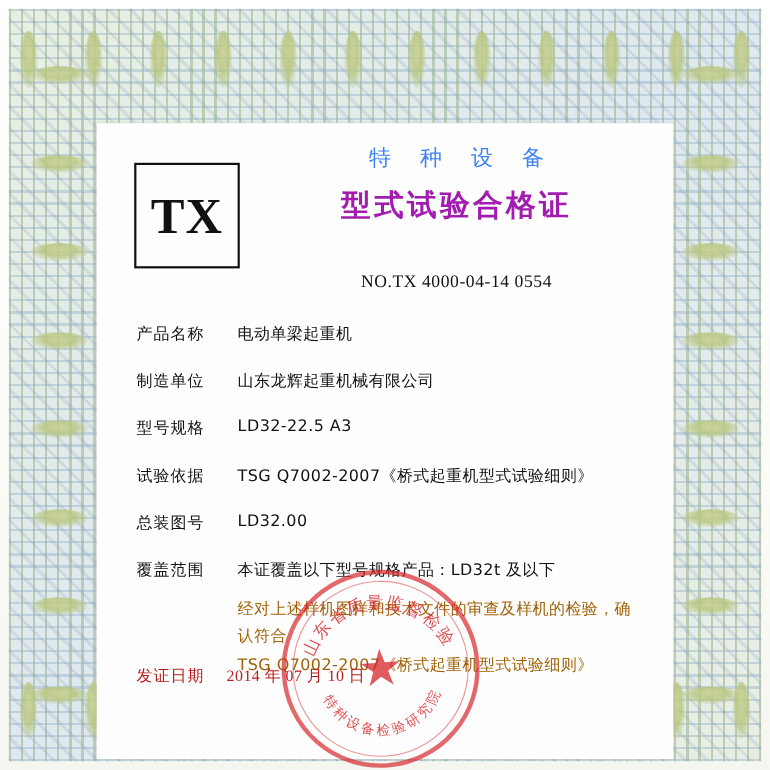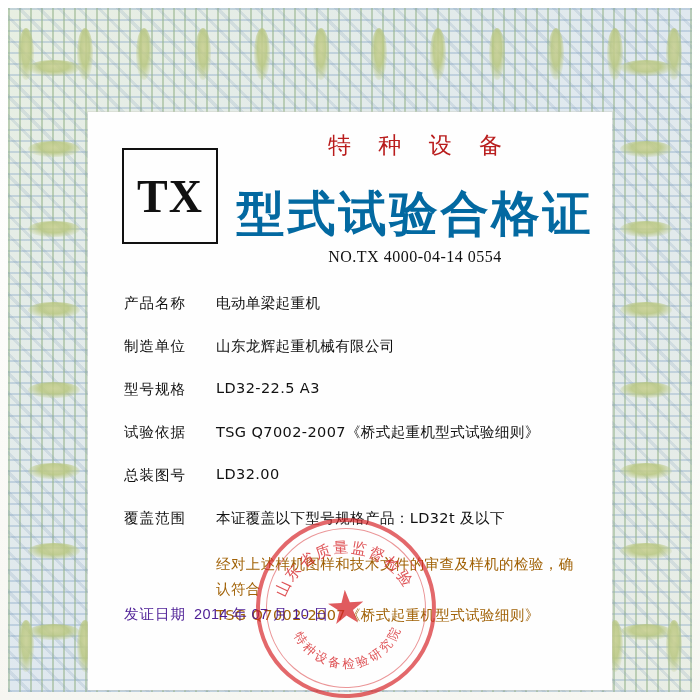--- a/index.html
+++ b/index.html
@@ -129,32 +129,32 @@
   }
   .title-block {
     position: absolute;
     left: 140px;
     right: 10px;
     top: 18px;
     text-align: center;
   }
   .title-small {
     font-family: "DejaVu Sans", sans-serif;
-    font-size: 23px;
+    font-size: 20px;
     letter-spacing: 10px;
-    color: #b91c1c;
+    color: #3b82f6;
     margin-left: 10px;
   }
   .title-main {
     font-family: "DejaVu Sans", sans-serif;
-    font-size: 48px;
+    font-size: 27px;
     font-weight: 700;
     letter-spacing: 3px;
-    color: #0369a1;
-    margin-top: 21px;
+    color: #a21caf;
+    margin-top: 11px;
     white-space: nowrap;
   }
   .cert-no {
     position: absolute;
     left: 140px;
     right: 10px;
     top: 136px;
     text-align: center;
     font-family: "Liberation Serif", serif;
     font-size: 16px;
@@ -183,42 +183,43 @@
     white-space: nowrap;
   }
   .field-value {
     flex: 1 1 auto;
     font-family: "DejaVu Sans", sans-serif;
     font-size: 14.5px;
     color: #111;
     padding-left: 6px;
     letter-spacing: 0.4px;
   }
-  .field-row.coverage { }
+  .field-row.coverage { margin-bottom: 10px; }
   .coverage-extra {
     margin-left: 92px;
     margin-top: 14px;
     font-family: "DejaVu Sans", sans-serif;
     font-size: 14.5px;
     line-height: 1.75;
     color: #a16207;
     letter-spacing: 0.4px;
   }
 
   
   .issue-row {
     position: absolute;
     left: 36px;
     bottom: 66px;
     display: flex;
     align-items: baseline;
-    font-family: Liberation Sans, sans-serif;
+    font-family: Liberation Serif, serif;
     font-size: 14.5px;
-    color: #4c1d95;
+    color: #b91c1c;
     letter-spacing: 1px;
+    gap: 12px;
   }
   .issue-date {
     padding-left: 8px;
     letter-spacing: 0.4px;
   }
 
   
   .seal {
     position: absolute;
     left: 168px;

